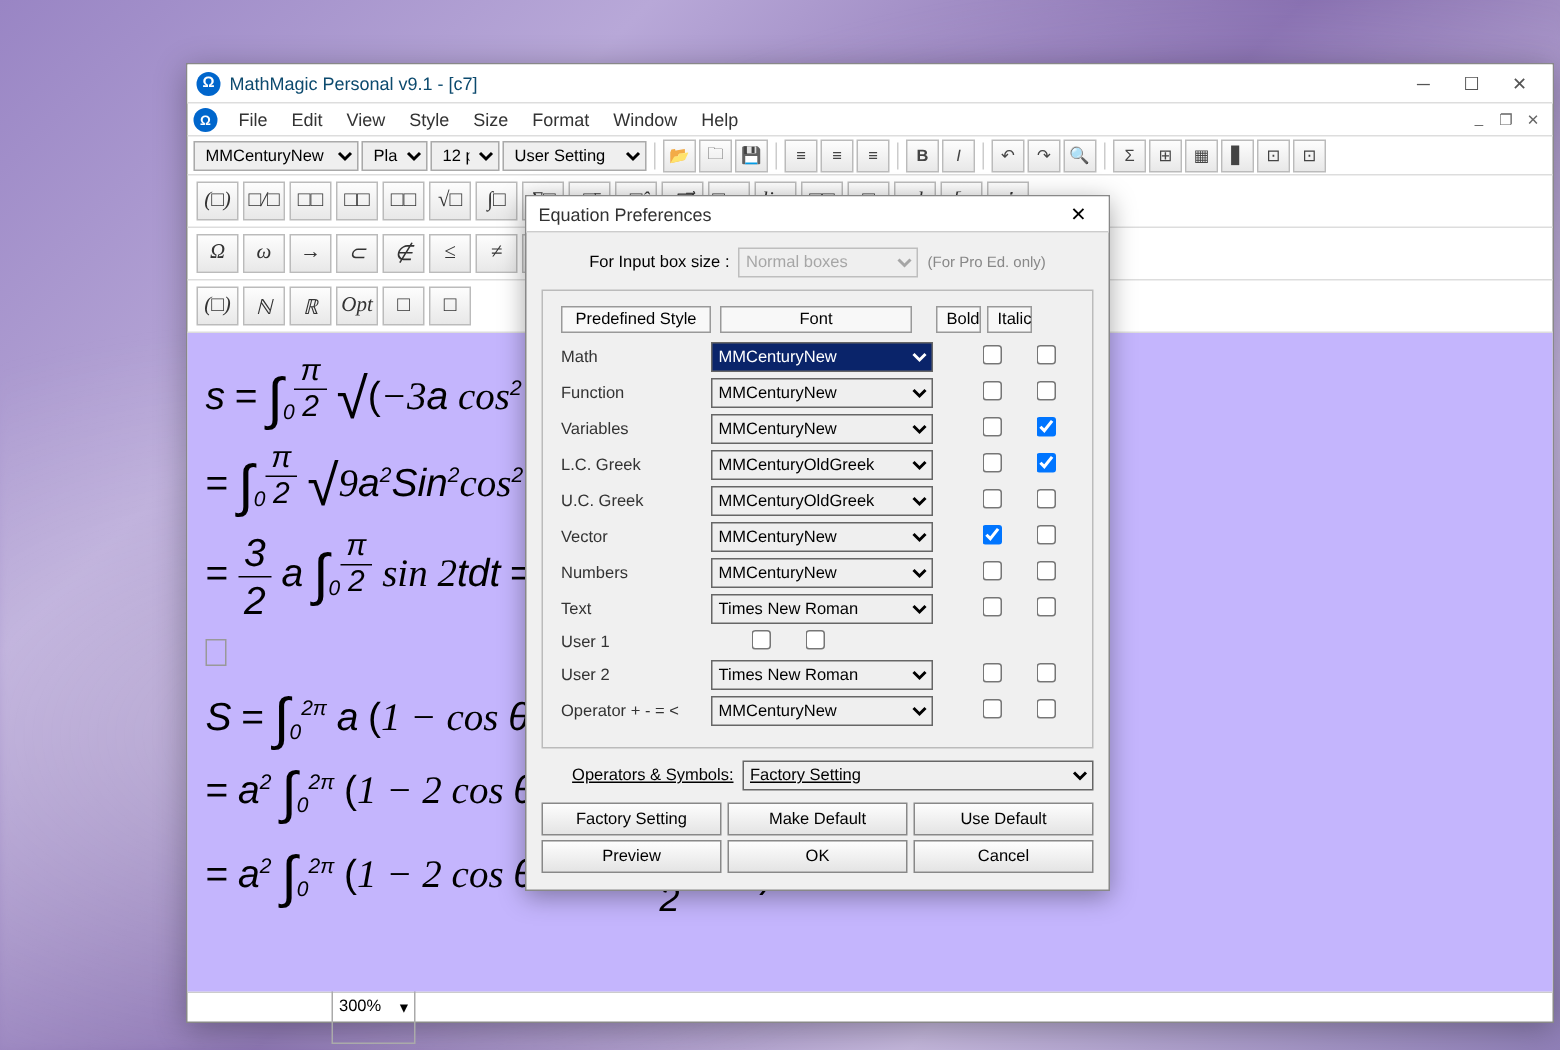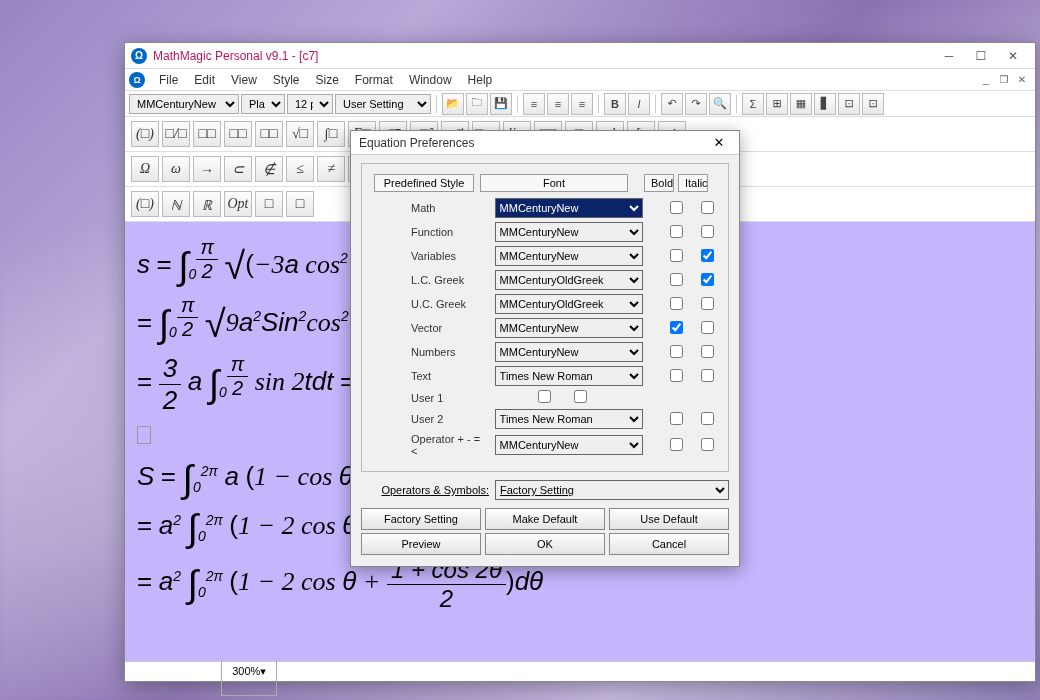--- a/index.html
+++ b/index.html
@@ -1,21 +1,21 @@
 <!DOCTYPE html>
 <html><head>
 <meta charset="utf-8">
 <style>
 * { box-sizing: border-box; margin: 0; padding: 0; font-family: "Segoe UI", Tahoma, sans-serif; }
 body { width: 1040px; height: 700px; overflow: hidden; background: linear-gradient(135deg, #9985c4 0%, #b8a8d8 25%, #8870b0 50%, #c5b8dd 75%, #9080b8 100%); position: relative; }
 .bg-blur { position: absolute; inset: 0; background: radial-gradient(ellipse at 20% 70%, rgba(255,255,255,0.3) 0%, transparent 40%), radial-gradient(ellipse at 80% 40%, rgba(200,180,230,0.5) 0%, transparent 50%); filter: blur(3px); }
 .window { position: absolute; left: 124px; top: 42px; width: 912px; height: 640px; background: #fff; border: 1px solid #888; box-shadow: 0 4px 20px rgba(0,0,0,0.3); display: flex; flex-direction: column; }
 .titlebar { height: 26px; background: #fff; display: flex; align-items: center; padding: 0 6px; border-bottom: 1px solid #ddd; }
 .titlebar .app-icon { width: 16px; height: 16px; background: #0066cc; border-radius: 50%; margin-right: 6px; display: flex; align-items: center; justify-content: center; color: #fff; font-size: 10px; font-weight: bold; }
-.titlebar .title { flex: 1; font-size: 12px; color: #be185d; }
+.titlebar .title { flex: 1; font-size: 12px; color: #0c4a6e; }
 .titlebar .wbtn { width: 32px; height: 22px; display: flex; align-items: center; justify-content: center; font-size: 12px; color: #555; cursor: pointer; }
 .menubar { height: 22px; display: flex; align-items: center; padding: 0 4px; border-bottom: 1px solid #ddd; font-size: 12px; }
 .menubar .micon { width: 16px; height: 16px; background: #0066cc; border-radius: 50%; margin-right: 6px; display:flex; align-items:center; justify-content:center; color:#fff; font-size:9px; font-weight:bold;}
 .menubar .mitem { padding: 2px 8px; cursor: pointer; color: #333; }
 .menubar .spacer { flex: 1; }
 .menubar .mdi-btn { width: 18px; height: 16px; font-size: 10px; color: #666; display:flex; align-items:center; justify-content:center; cursor:pointer; }
 .toolbar1 { height: 26px; display: flex; align-items: center; padding: 2px 4px; border-bottom: 1px solid #ddd; gap: 2px; font-size: 11px; }
 .toolbar1 select, .toolbar1 input { font-size: 11px; border: 1px solid #aaa; height: 20px; padding: 0 3px; }
 .sel-font { width: 110px; }
 .sel-style { width: 44px; }
@@ -29,41 +29,41 @@
 .eq { font-family: "Times New Roman", serif; font-size: 26px; font-style: italic; color: #000; margin: 6px 0; white-space: nowrap; }
 .eq .roman { font-style: normal; }
 .eq .big { font-size: 38px; vertical-align: middle; font-style: normal; }
 .eq sup { font-size: 14px; }
 .eq sub { font-size: 14px; }
 .frac { display:inline-block; vertical-align:middle; text-align:center; font-size:20px;}
 .frac .num { display:block; border-bottom:1px solid #000; padding:0 4px;}
 .frac .den { display:block; padding:0 4px;}
 .small-placeholder { display:inline-block; width:14px; height:18px; border:1px solid #999; margin:4px 0;}
 .statusbar { height: 20px; border-top: 1px solid #ccc; display: flex; align-items: center; padding: 0 6px; font-size: 11px; }
-.statusbar .zoom { margin-left: 90px; border:1px solid #aaa; padding:17px 4px; width:56px; display:flex; justify-content:center;}
+.statusbar .zoom { margin-left: 90px; border:1px solid #aaa; padding:17px 4px; width:56px; display:flex; justify-content:space-between;}
 
 
 .dialog { position: absolute; left: 350px; top: 130px; width: 390px; background: #f0f0f0; border: 1px solid #888; box-shadow: 0 4px 16px rgba(0,0,0,0.35); font-size: 11px; }
 .dlg-title { height: 24px; display: flex; align-items: center; padding: 0 8px; background: #fff; border-bottom: 1px solid #ccc; }
 .dlg-title span { flex: 1; font-size: 12px; color: #333; }
 .dlg-close { width: 24px; height: 20px; display: flex; align-items: center; justify-content: center; cursor: pointer; font-size: 13px; }
 .dlg-body { padding: 8px 10px; }
 .tabs { display: flex; gap: 0; margin-bottom: 8px; }
 .tab { padding: 3px 8px; border: 1px solid #aaa; background: #f8f8f8; cursor: pointer; border-bottom: 1px solid #aaa; position: relative; }
 .tab.active { background: #f0f0f0; border-bottom: 1px solid #f0f0f0; font-weight: 500; }
 .row { display: flex; align-items: center; margin: 4px 0; gap: 6px; }
-.row .lbl { width: 128px; text-align: right; color: #333; margin-left: 37px; }
+.row .lbl { width: 128px; text-align: right; color: #333; }
 .row .lbl.narrow { width: 98px; text-align: left; padding-left: 4px;}
 .row select { flex: 0 0 148px; font-size: 11px; height: 20px; border: 1px solid #666; }
 .row select.highlight { background: #0a246a; color: #fff; }
 .row .cb { width: 30px; text-align: center; }
 .hdr-row { display: flex; align-items: center; margin: 4px 0 6px 0; }
 .hdr-cell { border: 1px solid #999; padding: 2px 6px; text-align: center; background: #f8f8f8; }
 .hdr-style { width: 100px; margin-left:4px;}
-.hdr-font { width: 148px; margin-left: 6px; }
+.hdr-font { width: 128px; margin-left: 6px; }
 .hdr-bold { width: 30px; margin-left: 16px; }
 .hdr-italic { width: 30px; margin-left: 4px; }
 .fieldbox { border: 1px solid #bbb; padding: 6px 8px 10px 8px; margin-bottom: 8px; }
 .inputsize-row { display:flex; align-items:center; justify-content:center; gap:6px; margin: 2px 0 8px 0; }
 .inputsize-row select { width: 120px; font-size: 11px; height: 20px; color: #888; border:1px solid #aaa;}
 .proonly { color: #888; font-size: 10px; }
 .opsym-row { display:flex; align-items:center; gap:6px; margin:8px 0;text-decoration:underline; }
 .opsym-row .lbl2 { width:128px; text-align:right; }
 .opsym-row select { flex:1; font-size:11px; height:20px; border:1px solid #666; }
 .btnrow { display: flex; gap: 4px; margin: 3px 0; }
@@ -191,20 +191,25 @@
   </div>
 </div>
 
 <div class="dialog">
   <div class="dlg-title">
     <span>Equation Preferences</span>
     <div class="dlg-close">✕</div>
   </div>
   <div class="dlg-body">
 
+    <div class="inputsize-row">
+      <span>For Input box size :</span>
+      <select disabled=""><option>Normal boxes</option></select>
+      <span class="proonly">(For Pro Ed. only)</span>
+    </div>
 
     <div class="fieldbox">
       <div class="hdr-row">
         <div class="hdr-cell hdr-style">Predefined Style</div>
         <div class="hdr-cell hdr-font">Font</div>
         <div class="hdr-cell hdr-bold">Bold</div>
         <div class="hdr-cell hdr-italic">Italic</div>
       </div>
       <div id="style-rows">
           <div class="row">

